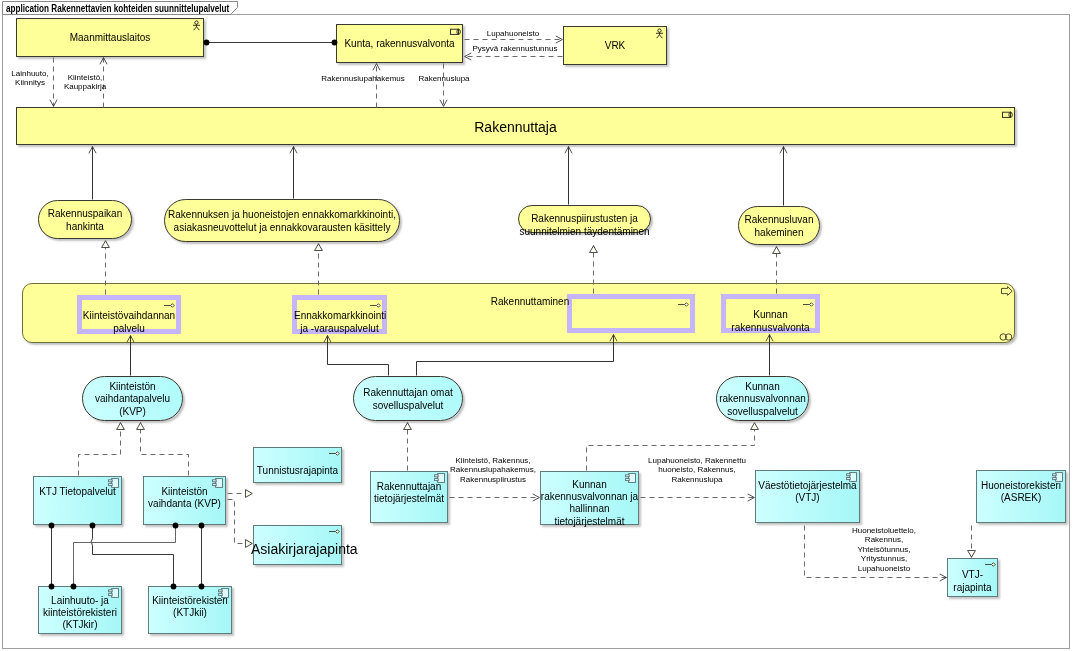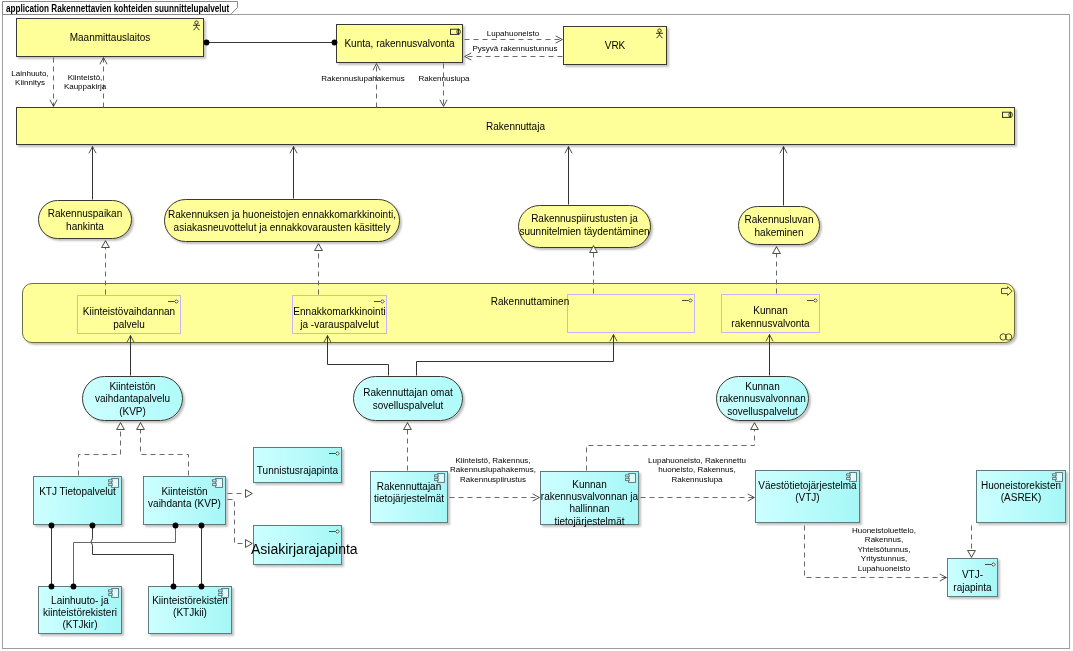--- a/index.html
+++ b/index.html
@@ -13,21 +13,21 @@
 .tx{position:absolute;left:-3px;right:-3px;text-align:center;color:#000;
   line-height:12.4px;font-size:10px;white-space:pre;}
 .ico{position:absolute;z-index:6;overflow:visible;}
 .el{position:absolute;z-index:7;color:#000;font-size:8px;line-height:9.4px;
   text-align:center;white-space:pre;transform:translateX(-50%);}
 .biz{background:#ffff99;border:1px solid #3a3a30;box-shadow:2px 2px 2px rgba(120,120,120,0.45);}
 .bizsvc{background:#ffff99;border:1px solid #3a3a30;border-radius:999px;
   box-shadow:2px 2px 2px rgba(120,120,120,0.45);}
 .bizcoll{background:#ffff99;border:1px solid #6f6e3d;border-radius:10px;
   box-shadow:2px 2px 2px rgba(120,120,120,0.45);}
-.bizif{background:transparent;border:1px solid #c4b5fd;}
+.bizif{background:transparent;border:5px solid #c4b5fd;}
 
 .appsvc{background:linear-gradient(90deg,#ccffff 0%,#b0fbfb 100%);border:1px solid #3a3a30;border-radius:999px;
   box-shadow:2px 2px 2px rgba(120,120,120,0.45);}
 .appcmp{background:linear-gradient(90deg,#cdffff 0%,#a6f7f7 100%);border:1px solid #5f7b7b;
   box-shadow:2px 2px 2px rgba(120,120,120,0.45);}
 .clabel{position:absolute;z-index:5;font-size:10px;line-height:12.4px;color:#000;white-space:nowrap;transform:translateX(-50%);padding-left:24px;}
 </style>
 </head>
 <body>
 
@@ -110,29 +110,29 @@
       </svg>
       <div class="tx" style="top:13.30px;line-height:12.40px;font-size:10px"><span>VRK</span></div>
     </div>
 <div class="node biz" style="left:16px;top:107px;width:999px;height:38px">
       <svg class="ico" style="right:1px;top:3px" width="11" height="8" viewBox="0 0 11 8">
         <g stroke="#2b2b22" stroke-width="0.95" fill="none">
           <rect x="0.5" y="1.2" width="8" height="5.2"></rect>
           <ellipse cx="8.6" cy="3.8" rx="1.7" ry="2.6"></ellipse>
         </g>
       </svg>
-      <div class="tx" style="top:12.80px;line-height:12.40px;font-size:10px"><span>Rakennuttaja</span></div>
+      <div class="tx" style="top:12.80px;line-height:12.40px;font-size:14px"><span>Rakennuttaja</span></div>
     </div>
 <div class="node bizsvc" style="left:38px;top:200px;width:94px;height:39px">
       <div class="tx" style="top:7.10px;line-height:12.40px;font-size:10px"><span>Rakennuspaikan</span><br><span>hankinta</span></div>
     </div>
 <div class="node bizsvc" style="left:164px;top:199px;width:236px;height:43px">
       <div class="tx" style="top:9.10px;line-height:12.40px;font-size:10px"><span>Rakennuksen ja huoneistojen ennakkomarkkinointi,</span><br><span>asiakasneuvottelut ja ennakkovarausten käsittely</span></div>
     </div>
-<div class="node bizsvc" style="left:518px;top:205px;width:133px;height:43px">
+<div class="node bizsvc" style="left:518px;top:205px;width:133px;height:28px">
       <div class="tx" style="top:7.10px;line-height:12.40px;font-size:10px"><span>Rakennuspiirustusten ja</span><br><span>suunnitelmien täydentäminen</span></div>
     </div>
 <div class="node bizsvc" style="left:738px;top:206px;width:82px;height:39px">
       <div class="tx" style="top:7.10px;line-height:12.40px;font-size:10px"><span>Rakennusluvan</span><br><span>hakeminen</span></div>
     </div>
 <div class="node bizcoll" style="left:22px;top:283px;width:993px;height:60px">
       <svg class="ico" style="right:1px;top:2px" width="12" height="10" viewBox="0 0 12 10">
         <path d="M0.5 2.4 H6.6 V0.6 L11.2 5 L6.6 9.4 V7.6 H0.5 Z" fill="none" stroke="#3a3a2a" stroke-width="0.9"></path>
       </svg>
       <svg class="ico" style="right:1px;bottom:1px" width="14" height="8" viewBox="0 0 14 8">

